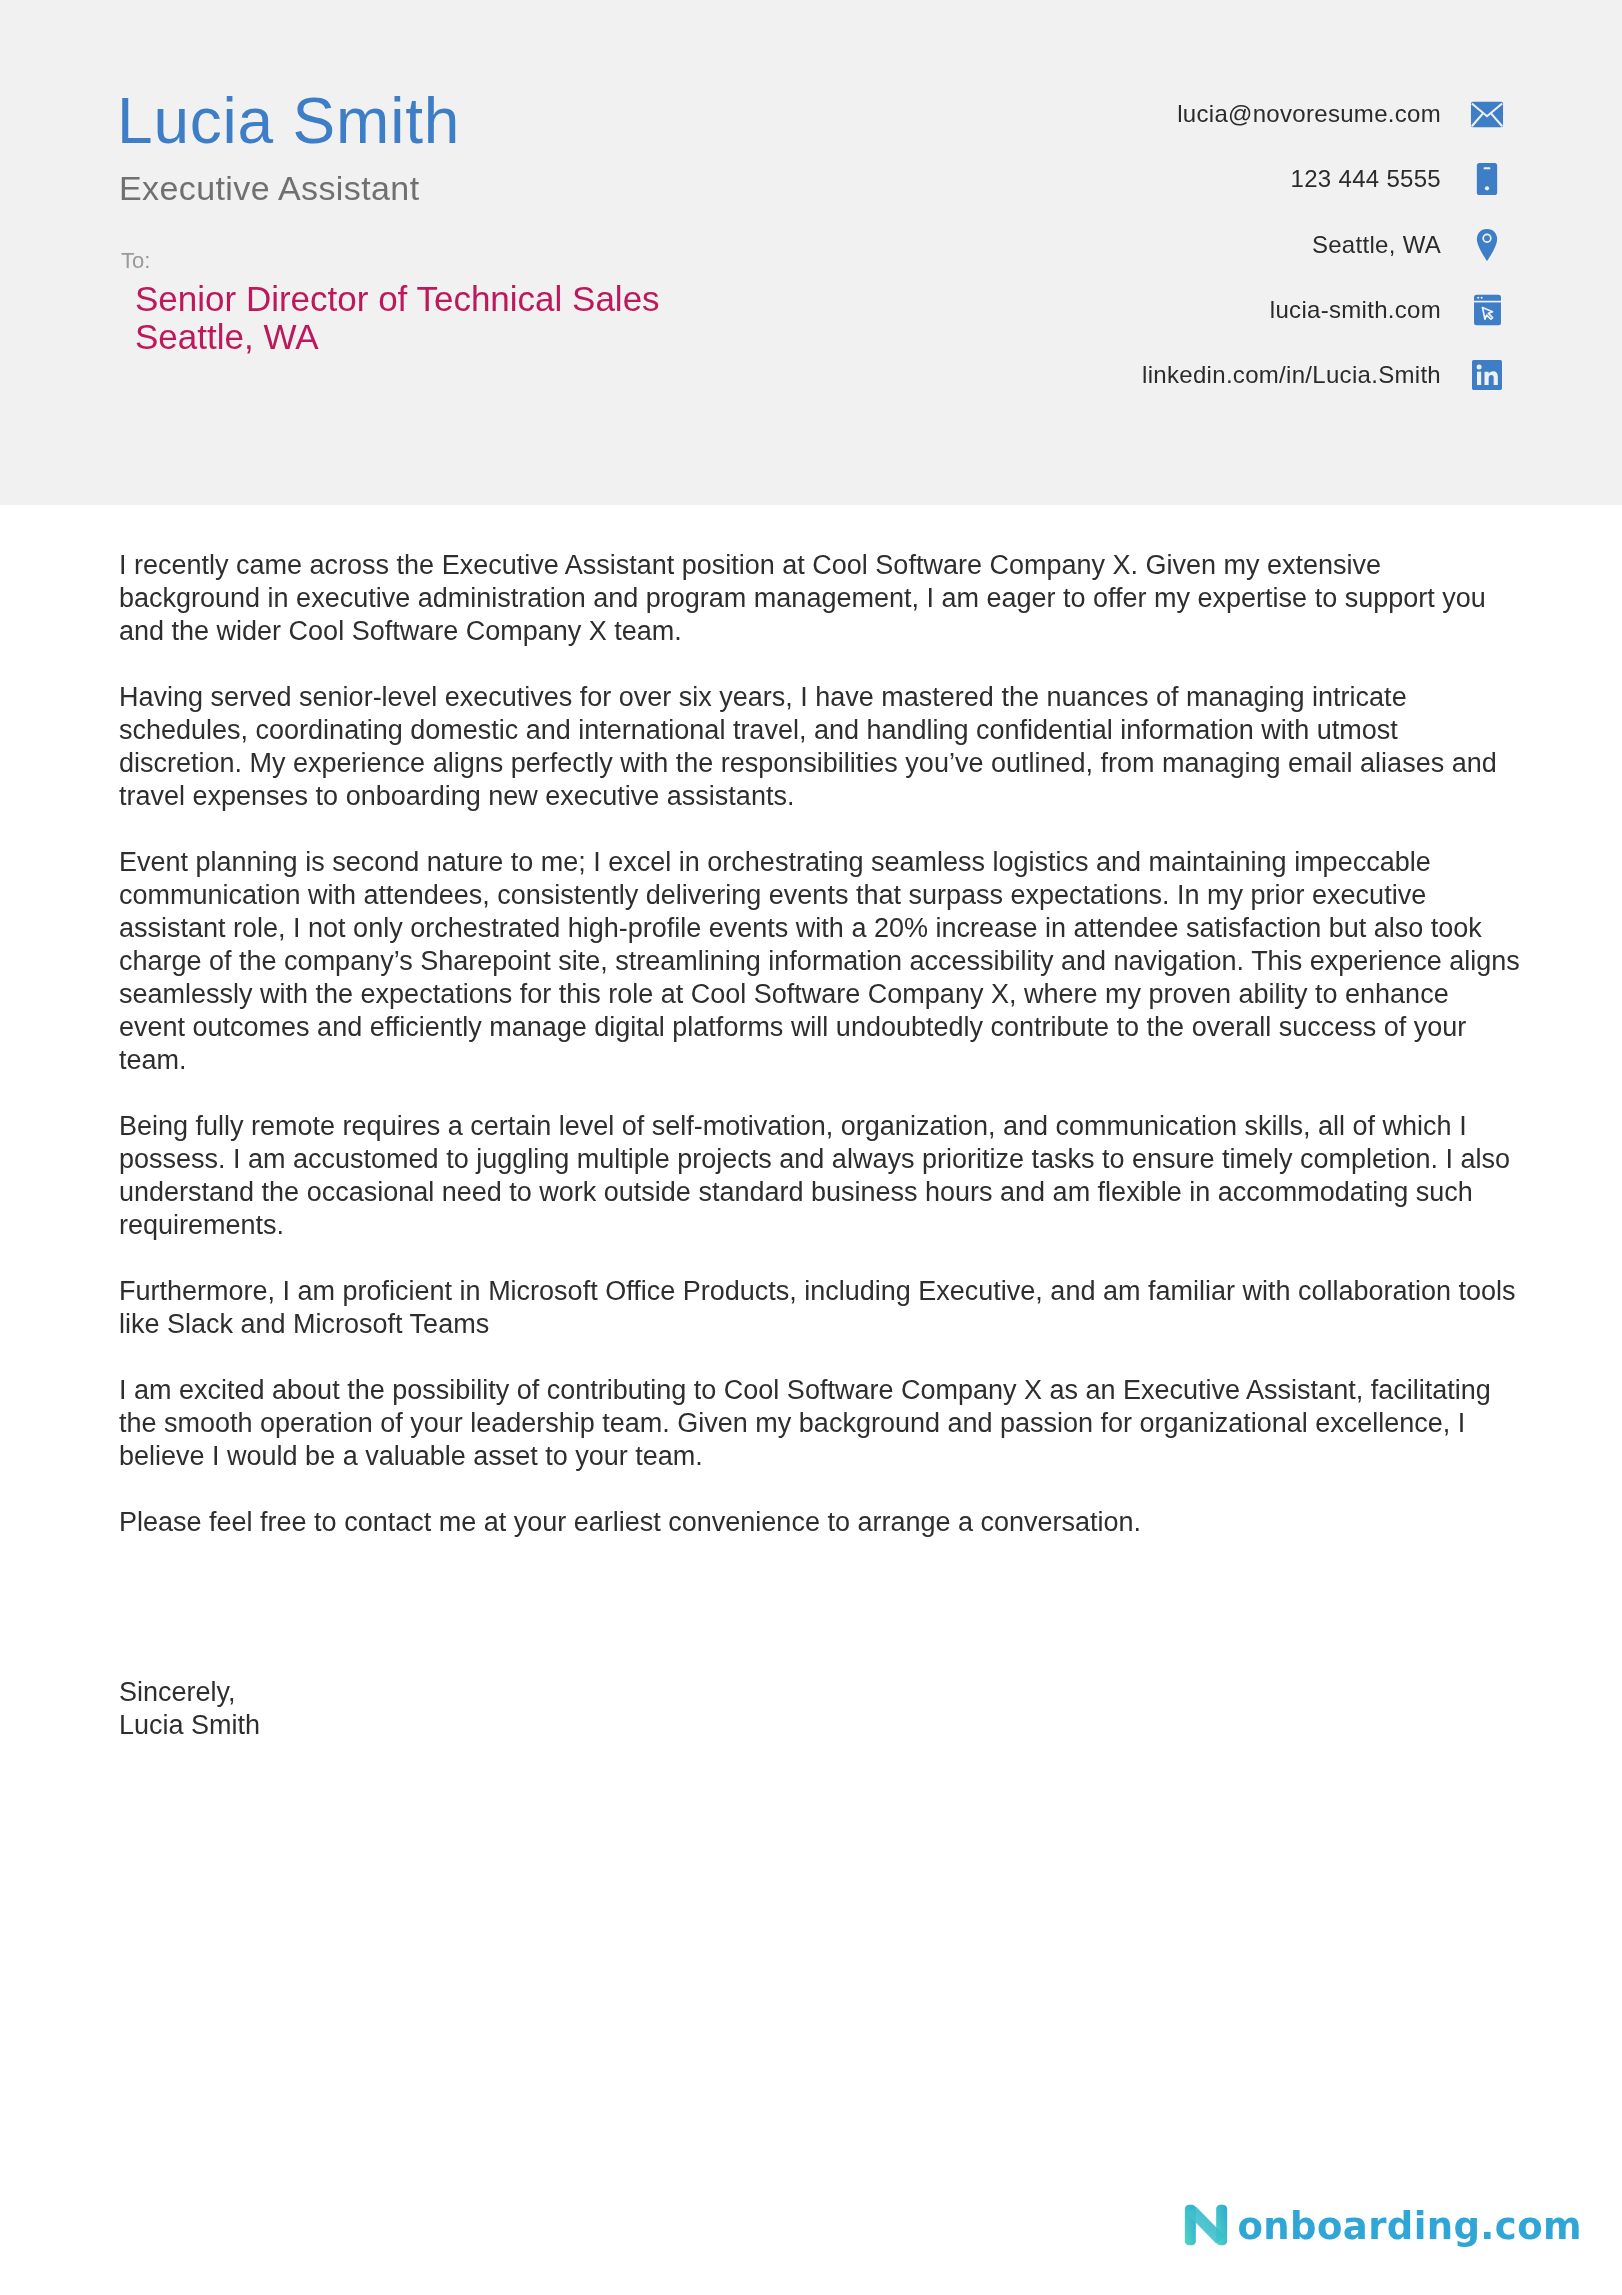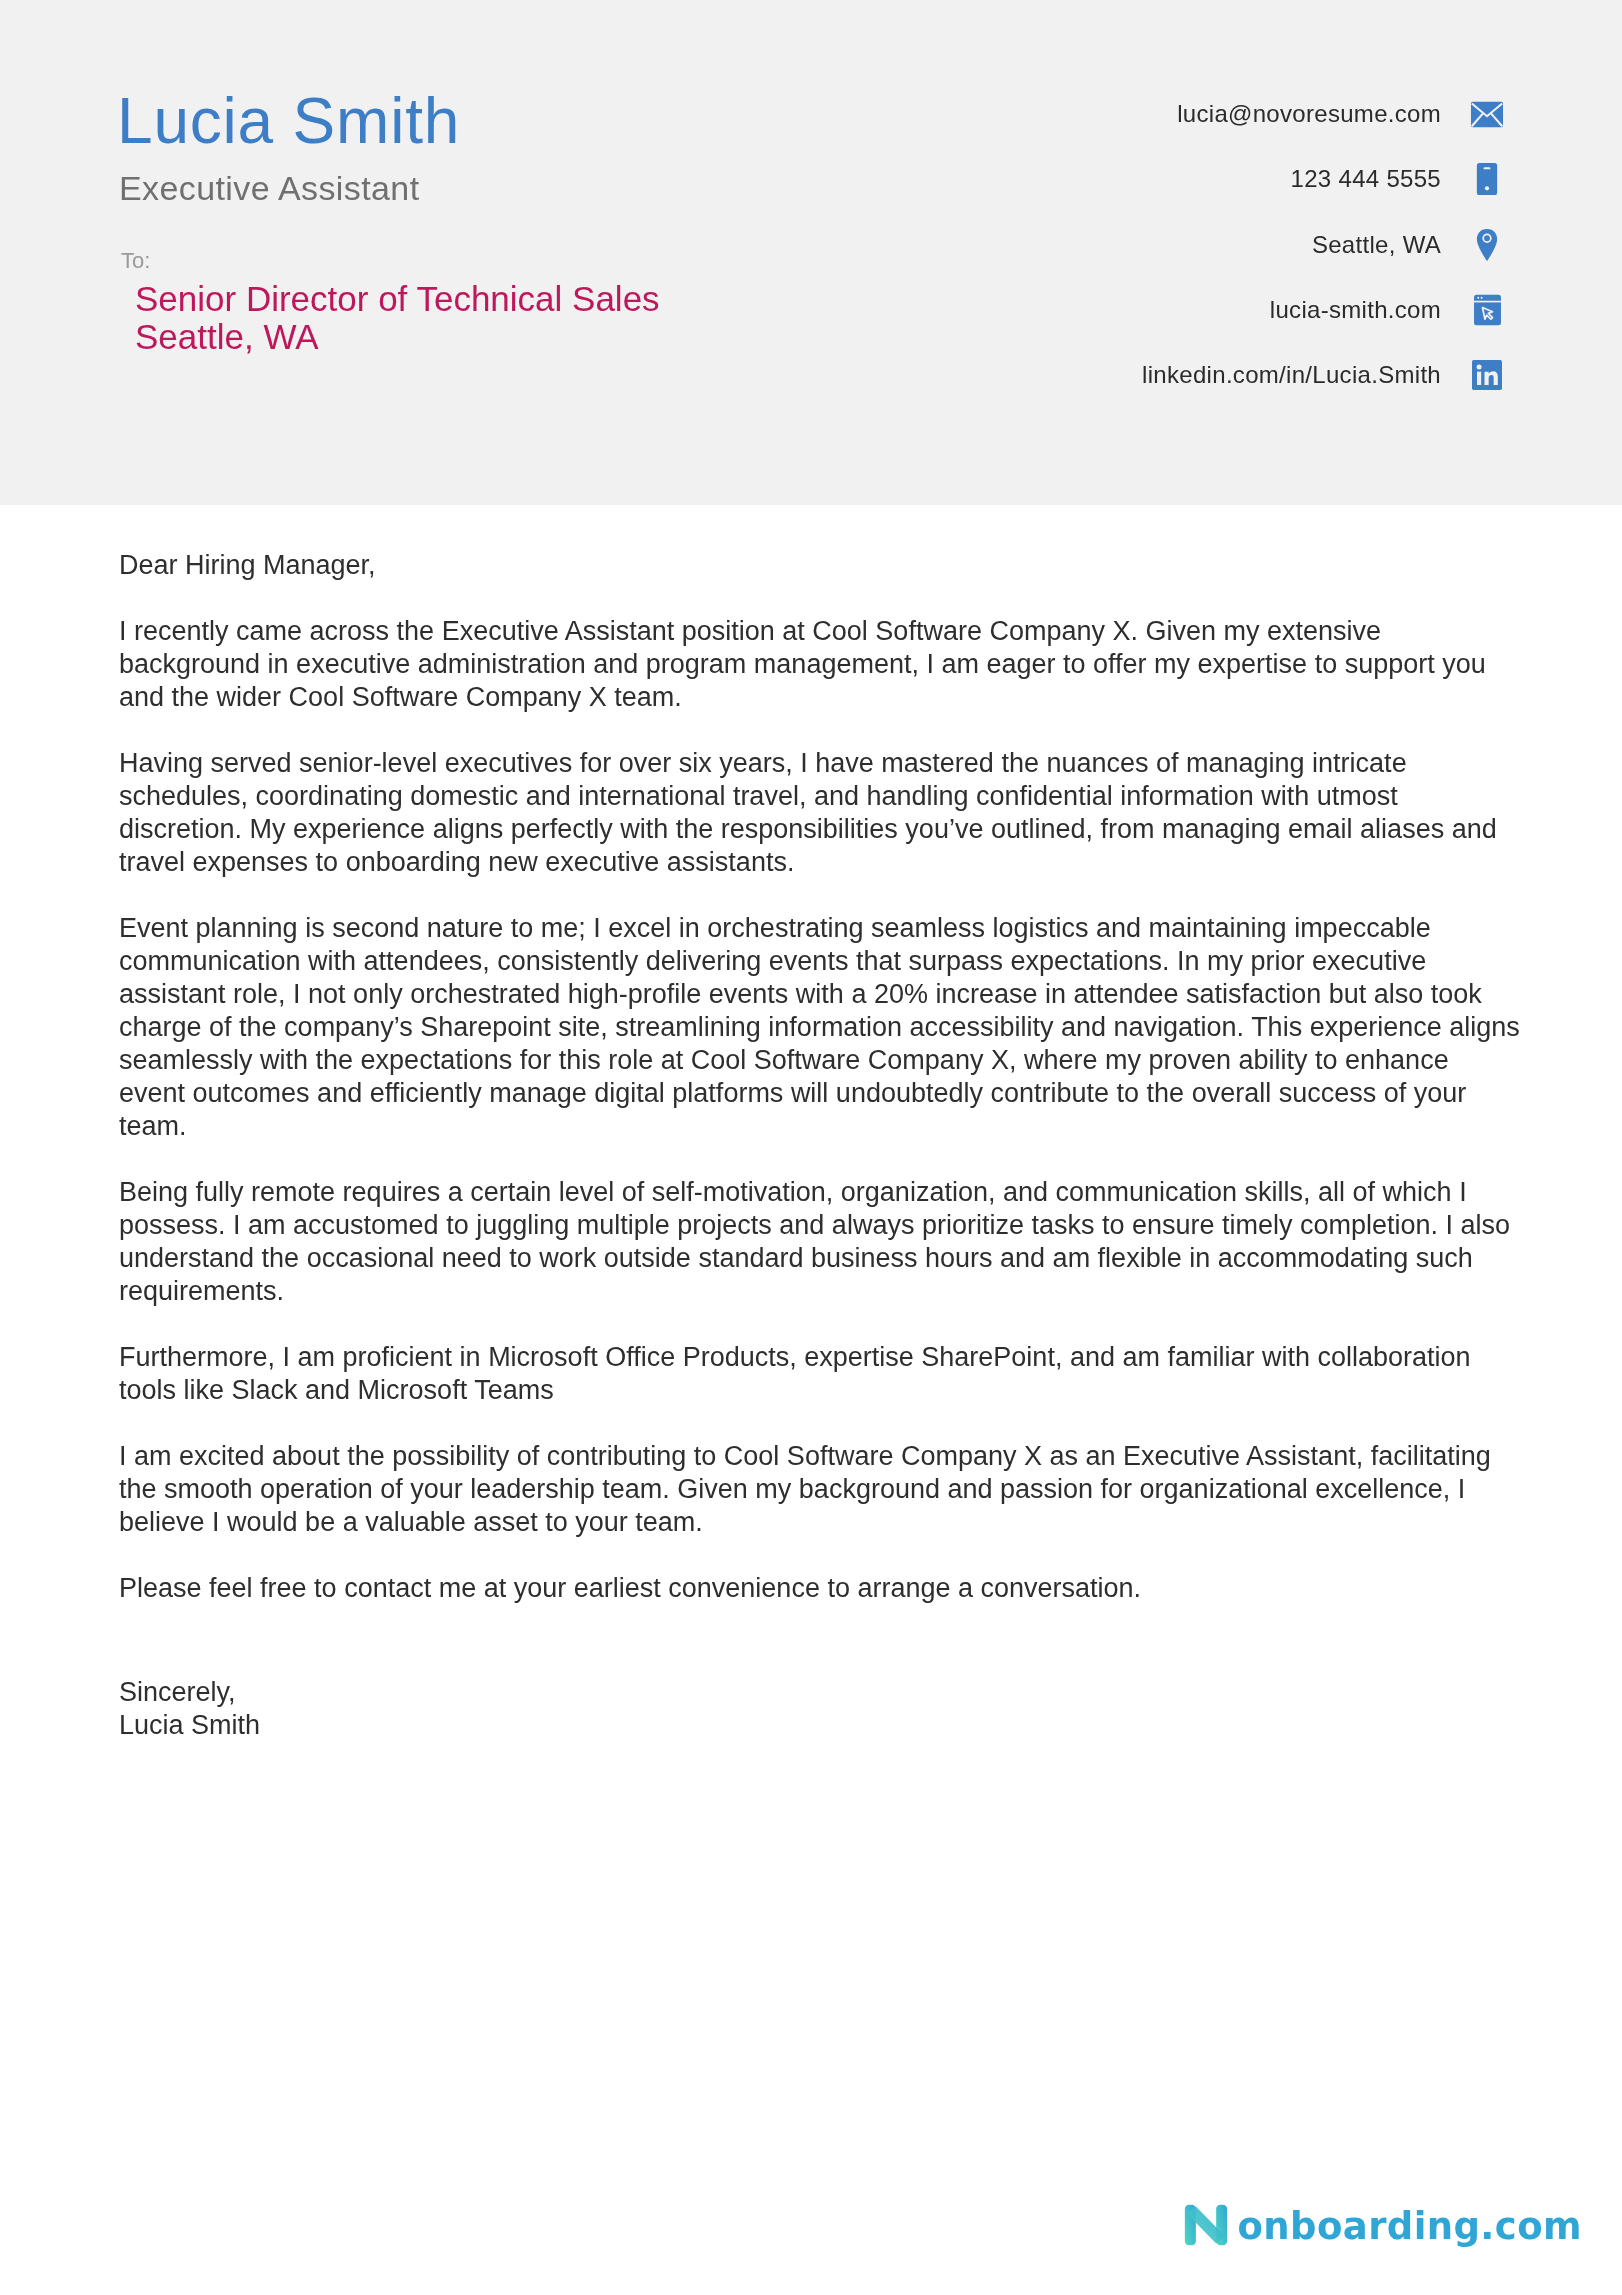--- a/index.html
+++ b/index.html
@@ -110,26 +110,25 @@
           <rect x="0" y="0" width="36" height="36" rx="2" fill="#3d7ec6"></rect>
           <rect x="6" y="14" width="5" height="16" fill="#f1f1f1"></rect>
           <circle cx="8.5" cy="8.5" r="3" fill="#f1f1f1"></circle>
           <path d="M15 14 H20 V16.5 C21 14.8 23 13.6 25.5 13.6 C29 13.6 31 16 31 20 V30 H26 V21 C26 19 25 18 23.3 18 C21.4 18 20 19.4 20 21.5 V30 H15 Z" fill="#f1f1f1"></path>
         </svg>
     </span>
   </div>
 </div>
 
 <div class="body-text">
-  <p>Dear Hiring Manager,</p>
   <p>I recently came across the Executive Assistant position at Cool Software Company X. Given my extensive background in executive administration and program management, I am eager to offer my expertise to support you and the wider Cool Software Company X team.</p>
   <p>Having served senior-level executives for over six years, I have mastered the nuances of managing intricate schedules, coordinating domestic and international travel, and handling confidential information with utmost discretion. My experience aligns perfectly with the responsibilities you’ve outlined, from managing email aliases and travel expenses to onboarding new executive assistants.</p>
   <p>Event planning is second nature to me; I excel in orchestrating seamless logistics and maintaining impeccable communication with attendees, consistently delivering events that surpass expectations. In my prior executive assistant role, I not only orchestrated high-profile events with a 20% increase in attendee satisfaction but also took charge of the company’s Sharepoint site, streamlining information accessibility and navigation. This experience aligns seamlessly with the expectations for this role at Cool Software Company X, where my proven ability to enhance event outcomes and efficiently manage digital platforms will undoubtedly contribute to the overall success of your team.</p>
   <p>Being fully remote requires a certain level of self-motivation, organization, and communication skills, all of which I possess. I am accustomed to juggling multiple projects and always prioritize tasks to ensure timely completion. I also understand the occasional need to work outside standard business hours and am flexible in accommodating such requirements.</p>
-  <p>Furthermore, I am proficient in Microsoft Office Products, expertise SharePoint, and am familiar with collaboration tools like Slack and Microsoft Teams</p>
+  <p>Furthermore, I am proficient in Microsoft Office Products, including Executive, and am familiar with collaboration tools like Slack and Microsoft Teams</p>
   <p>I am excited about the possibility of contributing to Cool Software Company X as an Executive Assistant, facilitating the smooth operation of your leadership team. Given my background and passion for organizational excellence, I believe I would be a valuable asset to your team.</p>
   <p>Please feel free to contact me at your earliest convenience to arrange a conversation.</p>
 </div>
 
 <div class="signoff">
   <div>Sincerely,</div>
   <div>Lucia Smith</div>
 </div>
 
 <div class="logo">

